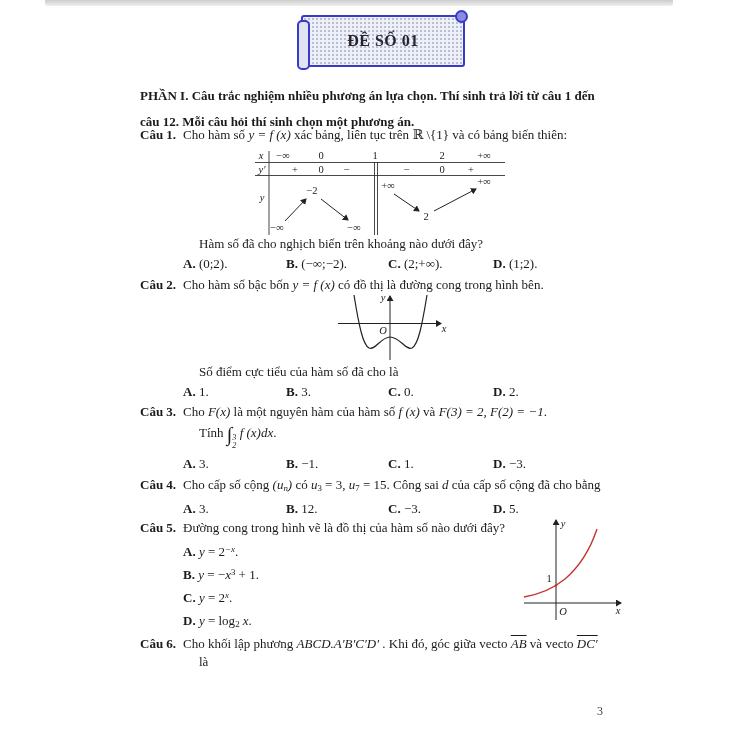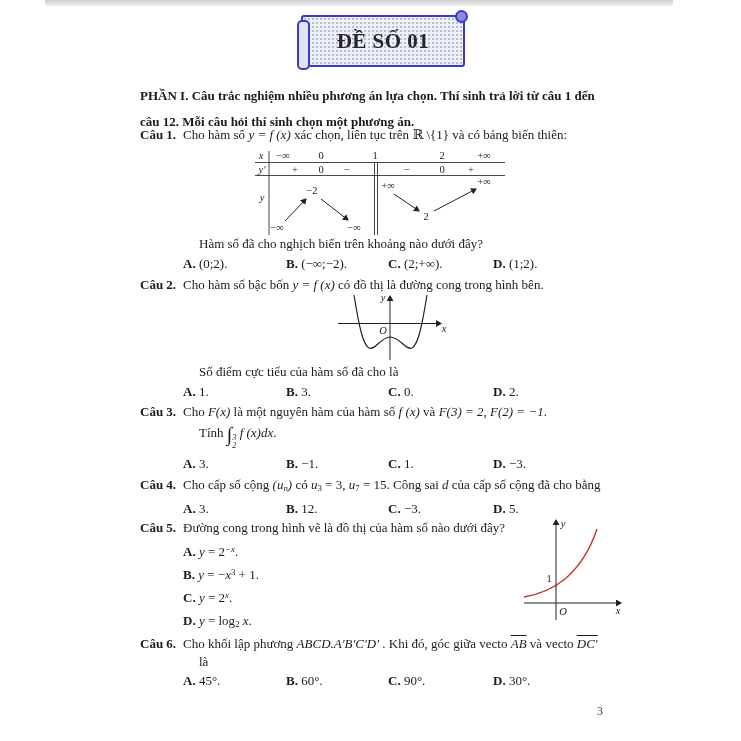--- a/index.html
+++ b/index.html
@@ -11,21 +11,21 @@
   .banner{position:absolute;left:301px;top:15px;width:160px;height:48px;
         border:2px solid #3a3ac8;border-radius:3px;
         background-color:#eef0f7;
         background-image:radial-gradient(circle,#b6bcd4 0.7px,transparent 0.9px);
         background-size:4px 4px;
         display:flex;align-items:center;justify-content:center;}
   .banner .roll{position:absolute;left:-6px;top:3px;width:9px;height:46px;
         border:2px solid #3a3ac8;border-radius:5px;background:#dfe3f2;}
   .banner .knob{position:absolute;right:-5px;top:-7px;width:9px;height:9px;
         border:2px solid #3a3ac8;border-radius:50%;background:#8a8ade;}
-  .banner-text{font-size:21px;font-weight:bold;color:#27242e;letter-spacing:0.5px;}
+  .banner-text{font-size:16px;font-weight:bold;color:#27242e;letter-spacing:0.5px;}
   
   .intro{position:absolute;left:140px;top:83px;width:476px;font-weight:bold;line-height:26px;}
   .qline{position:absolute;left:140px;display:flex;white-space:nowrap;}
   .qlabel{width:43px;flex:none;font-weight:bold;}
   .subline{position:absolute;white-space:nowrap;margin-left:16px;}
   .opts{position:absolute;left:183px;display:grid;grid-template-columns:103px 102px 105px auto;white-space:nowrap;}
   .optk{font-weight:bold;}
   .q5opt{position:absolute;left:183px;white-space:nowrap;}
   .pagenum{position:absolute;left:597px;top:704px;font-size:12px;color:#3c3c3c;}
   
@@ -56,21 +56,21 @@
   <div class="banner">
     <div class="roll"></div>
     <div class="knob"></div>
     <span class="banner-text">ĐỀ SỐ 01</span>
   </div>
 
   <div class="intro">PHẦN I. Câu trắc nghiệm nhiều phương án lựa chọn. Thí sinh trả lời từ câu 1 đến câu 12. Mỗi câu hỏi thí sinh chọn một phương án.</div>
 
   <div class="qline" style="top:127px">
     <span class="qlabel">Câu 1.</span>
-    <span class="qtext"><span class="seg-n">Cho hàm số </span><span class="seg-i">y = f (x)</span><span class="seg-n"> xác chọn, liên tục trên </span><span class="seg-n">ℝ \{1}</span><span class="seg-n"> và có bảng biến thiên:</span></span>
+    <span class="qtext"><span class="seg-n">Cho hàm số </span><span class="seg-i">y = f (x)</span><span class="seg-n"> xác bảng, liên tục trên </span><span class="seg-n">ℝ \{1}</span><span class="seg-n"> và có bảng biến thiên:</span></span>
   </div>
 
   <svg class="bbt" width="250" height="86" viewBox="0 0 250 86">
     <defs>
       <marker id="ah" markerWidth="7" markerHeight="7" refX="5" refY="3.5" orient="auto">
         <path d="M0,0 L6,3.5 L0,7 Z" fill="#222"></path>
       </marker>
     </defs>
     <path d="M14,2 V86 M0,13.5 H250 M0,26.5 H250 M119.5,13.5 V86 M122.5,13.5 V86" stroke="#333" fill="none" stroke-width="0.9"></path>
     <text x="6" y="10" class="ti" text-anchor="middle">x</text>
@@ -173,22 +173,16 @@
     <text x="28" y="68" text-anchor="middle">1</text>
     <path d="M3,83 C20,80 33,74 44,65 C58,53 69,36 76,15" stroke="#c4372f" stroke-width="1.4" fill="none"></path>
     <circle cx="35" cy="71.5" r="1.3" fill="#c4372f"></circle>
   </svg>
 
   <div class="qline" style="top:636px">
     <span class="qlabel">Câu 6.</span>
     <span class="qtext"><span class="seg-n">Cho khối lập phương </span><span class="seg-i">ABCD.A′B′C′D′</span><span class="seg-n"> . Khi đó, góc giữa vecto </span><span class="seg-vec">AB</span><span class="seg-n"> và vecto </span><span class="seg-vec">DC′</span></span>
   </div>
   <div class="subline" style="left:183px;top:654px">là</div>
-  <div class="opts" style="top:673px">
-    <span><span class="optk">A.</span> <span>45°.</span></span>
-    <span><span class="optk">B.</span> <span>60°.</span></span>
-    <span><span class="optk">C.</span> <span>90°.</span></span>
-    <span><span class="optk">D.</span> <span>30°.</span></span>
-  </div>
 
   <div class="pagenum">3</div>
 
 </div>
 
 </body></html>

